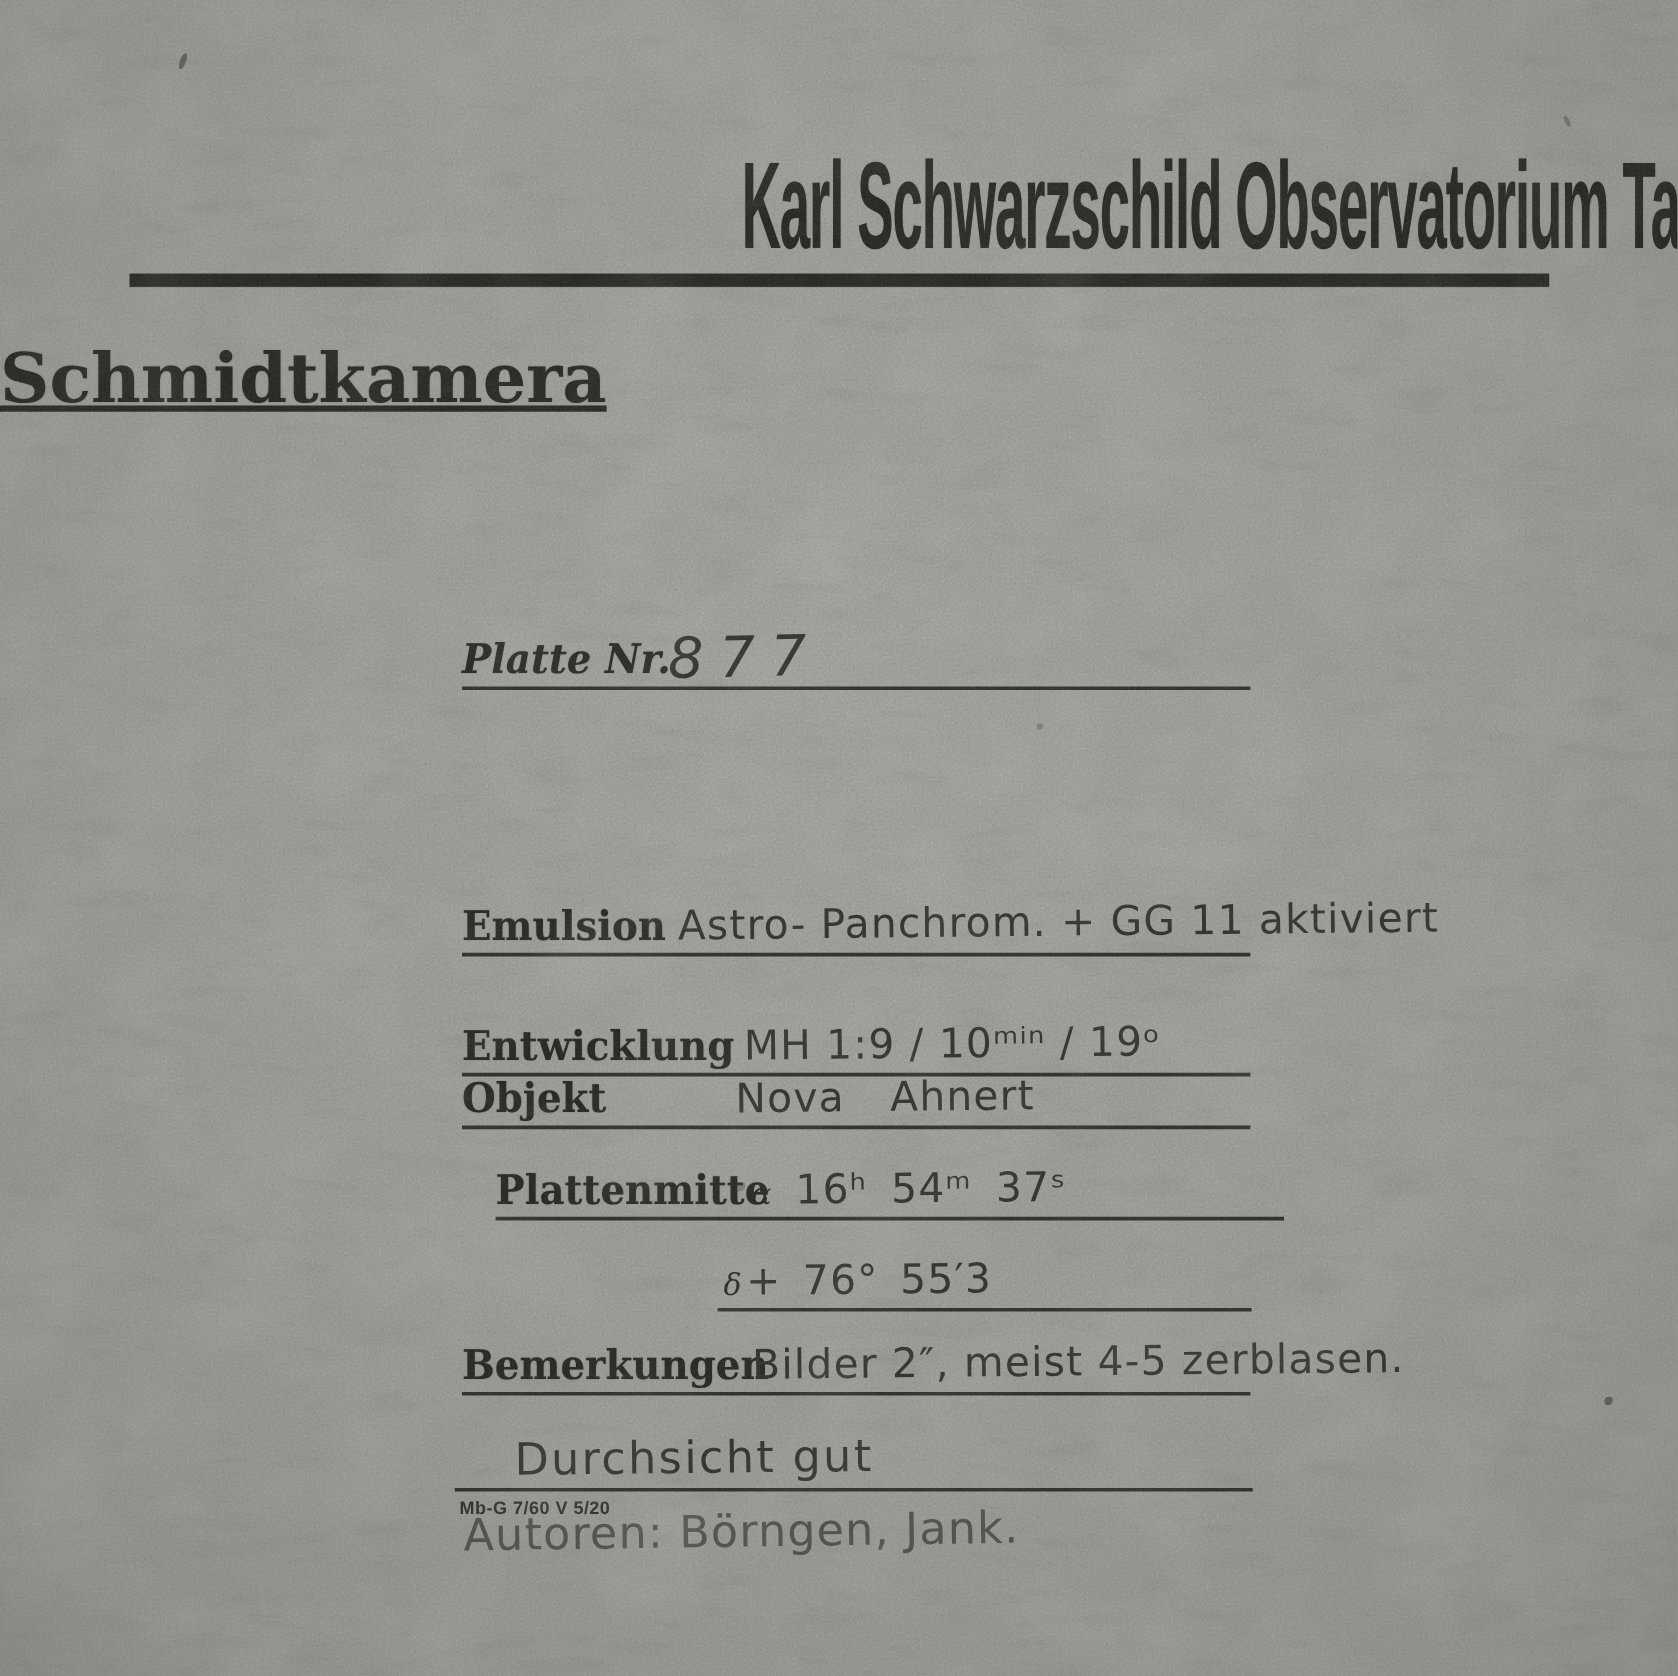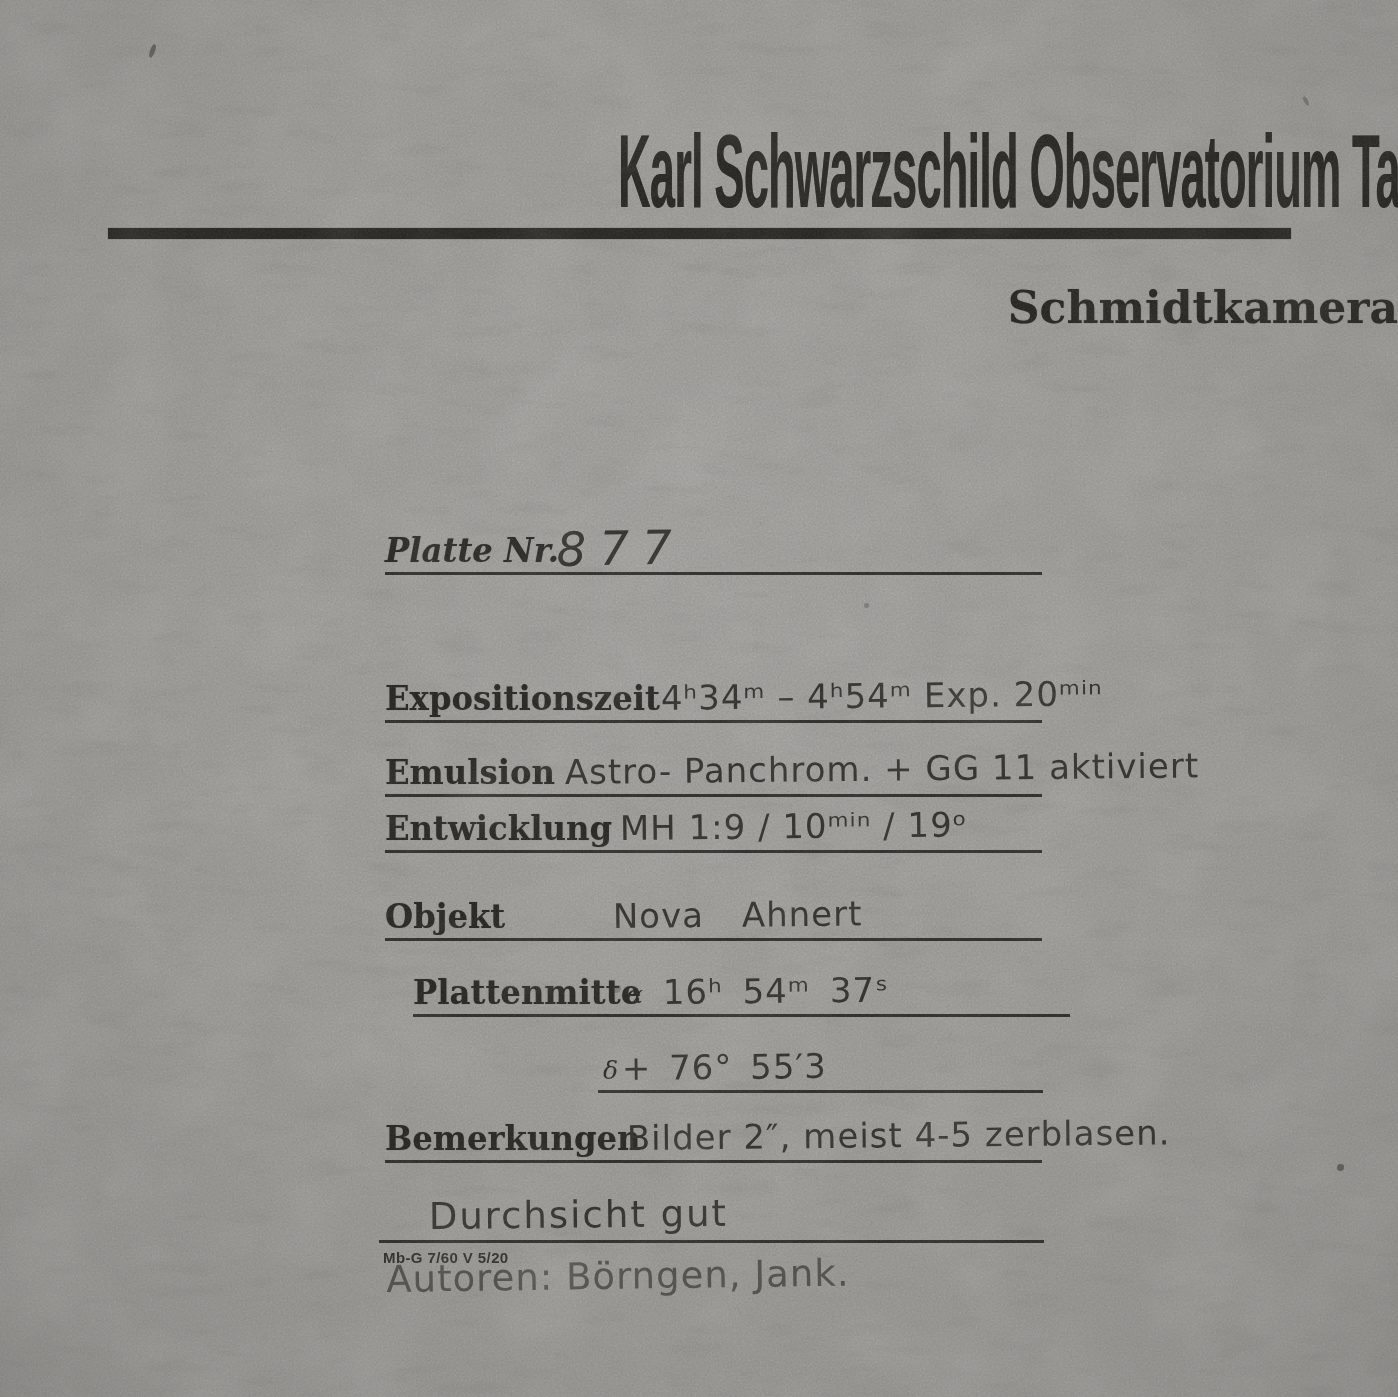--- a/index.html
+++ b/index.html
@@ -46,27 +46,28 @@
     width: 1183px;
     height: 11px;
     background: var(--ink, #211f1c);
     box-shadow: 0 0 1px rgba(33,31,28,0.6);
   }
   .subtitle {
     position: absolute;
     top: 282px;
     left: 0;
     width: 100%;
-    text-align: right;
+    text-align: left;
     font-family: "DejaVu Serif", serif;
     font-weight: 700;
-    font-size: 44px;
+    font-size: 57px;
     color: var(--ink, #211f1c);
     letter-spacing: 0px;
     text-shadow: 0 0 1px rgba(33,31,28,0.5);
+    text-decoration: underline;
   }
   
   .row {
     position: absolute;
     left: 385px;
     width: 657px;
     height: 58px;
     border-bottom: 3px solid rgba(30,29,26,0.92);
   }
   .lbl {
@@ -159,31 +160,27 @@
   </div>
   <div class="title-rule"></div>
   <div class="subtitle">Schmidtkamera</div>
 
   <div class="row" style="top:514px;font-style:italic;">
     <span class="lbl">Platte Nr.</span>
     <span class="hw big" style="left:172px;">877</span>
   </div>
 
 
-  <div class="row" style="top:662px;">
-    <span class="lbl">Expositionszeit</span>
-    <span class="hw" style="left:276px;">4ʰ34ᵐ – 4ʰ54ᵐ Exp. 20ᵐⁱⁿ</span>
-  </div>
 
   <div class="row" style="top:736px;">
     <span class="lbl">Emulsion</span>
     <span class="hw" style="left:180px;">Astro- Panchrom. + GG 11 aktiviert</span>
   </div>
 
-  <div class="row" style="top:792px;">
+  <div class="row" style="top:836px;">
     <span class="lbl">Entwicklung</span>
     <span class="hw" style="left:235px;">MH 1:9 / 10ᵐⁱⁿ / 19ᵒ</span>
   </div>
 
   <div class="row" style="top:880px;">
     <span class="lbl">Objekt</span>
     <span class="hw" style="left:228px; word-spacing:26px;">Nova Ahnert</span>
   </div>
 
   <div class="row" style="top:956px;margin-left:28px;">

